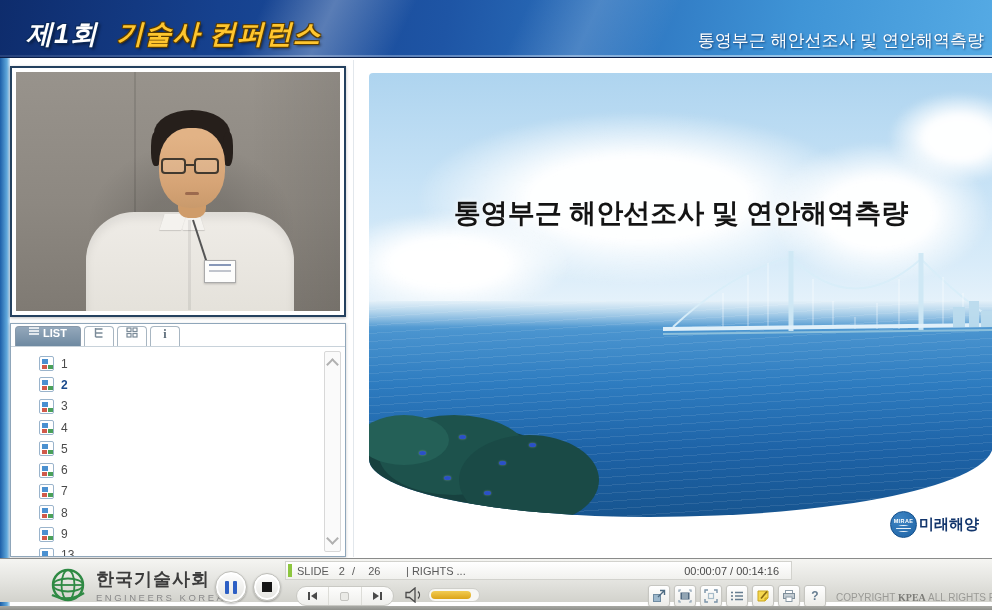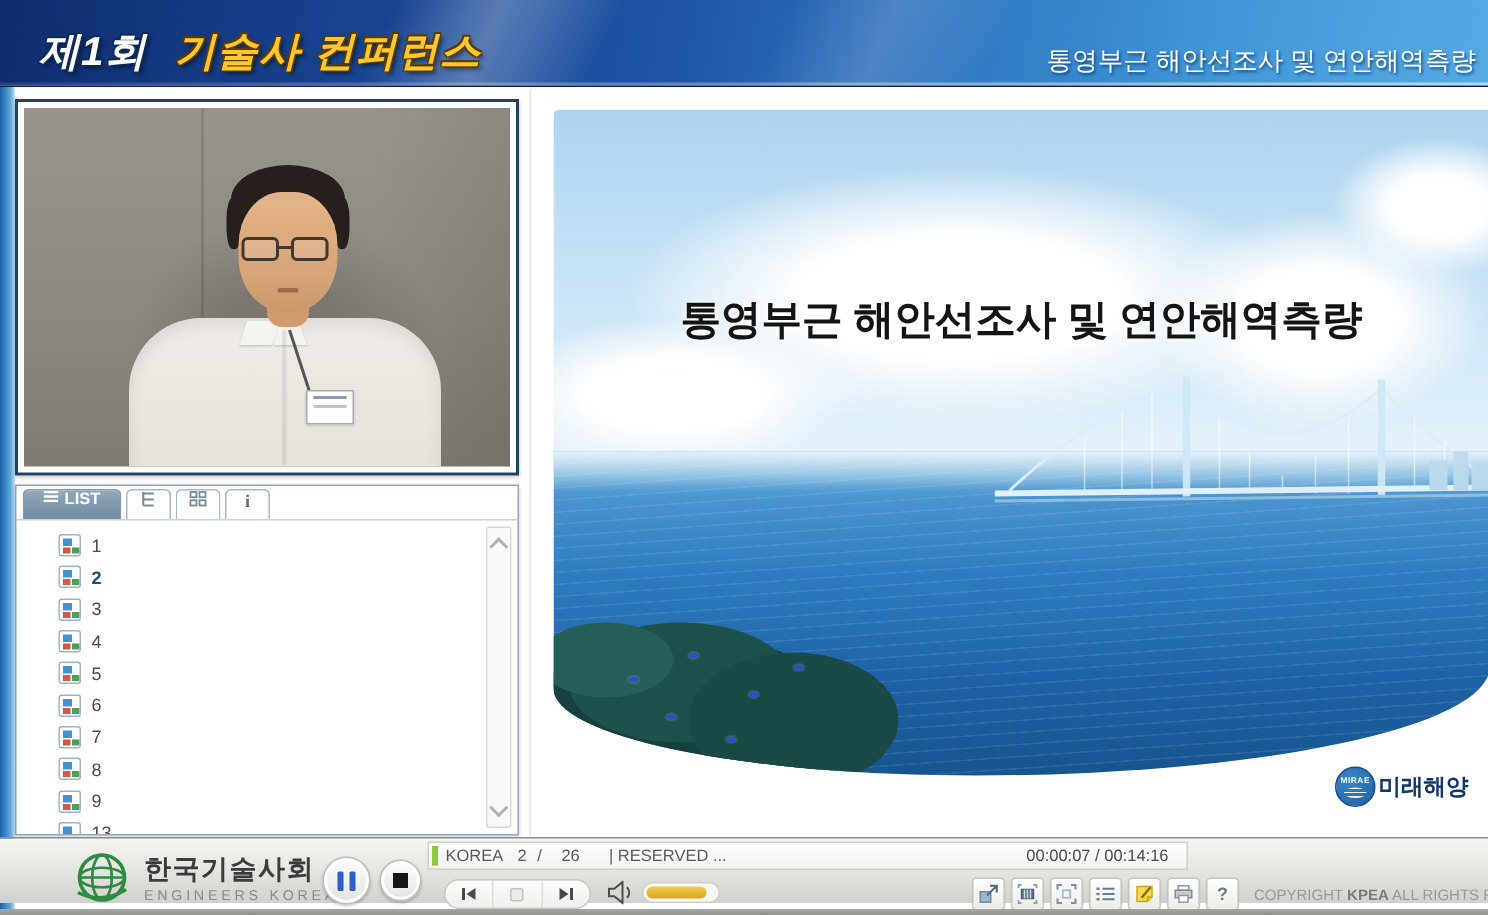--- a/index.html
+++ b/index.html
@@ -150,21 +150,21 @@
   .volume { position:absolute; left:428px; top:29px; width:52px; height:14px; border-radius:7px;
     background:#f7f7f4; border:1px solid #cfcfca; cursor:pointer; }
   .volume i { position:absolute; left:2px; top:2px; width:40px; height:8px; border-radius:4px;
     background:linear-gradient(180deg,#f2cc52,#dca418); display:block; }
   .ftool { position:absolute; top:26px; width:22px; height:22px; border:1px solid #c6c6c1; border-radius:3px;
     background:linear-gradient(180deg,#ffffff,#ececе8); background:linear-gradient(180deg,#ffffff,#ececе8);
     background:linear-gradient(180deg,#ffffff,#ecece8);
     box-shadow:0 1px 1px rgba(0,0,0,.18); display:flex; align-items:center; justify-content:center; cursor:pointer; }
   .ftool .q { font-size:12px; font-weight:bold; color:#667d90; }
   .copyright { position:absolute; left:836px; top:33px; font-size:10px; color:#9a9a96; white-space:nowrap; }
-  .copyright b { color:#7c7c78; }
+  .copyright b { color:#7c7c78;font-family:Liberation Serif, serif; }
 </style>
 </head>
 <body>
 
 <div class="page">
 
   <div class="header">
     <div class="event-title">
       <span class="t1">제1회</span>
       <span class="t2">기술사 컨퍼런스</span>
@@ -352,26 +352,26 @@
           <i></i>
         </span>
     </div>
     <div class="btn-circle btn-stop">
       <span class="stop-sq"></span>
     </div>
 
     <div class="status-strip">
       <span class="green-mark"></span>
       <span class="status-text">
-        <span>KOREA</span>
+        <span>SLIDE</span>
         <span class="cur">2</span>
         <span class="sep">/</span>
         <span class="tot">26</span>
       </span>
-      <span class="status-playing">| RESERVED ...</span>
+      <span class="status-playing">| RIGHTS ...</span>
       <span class="status-time">00:00:07 / 00:14:16</span>
     </div>
 
     <div class="transport">
       <div class="t-btn">
         <span class="tbar"></span>
           <span class="tri left"></span>
       </div>
       <div class="t-btn">
         <span class="mid-ico"></span>

